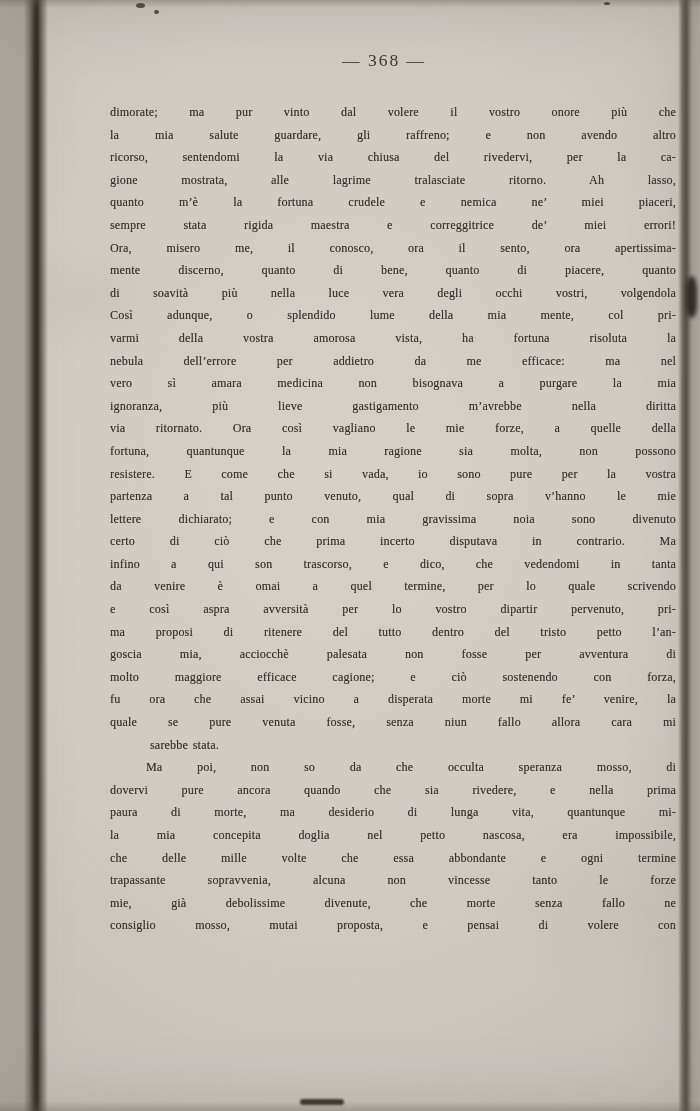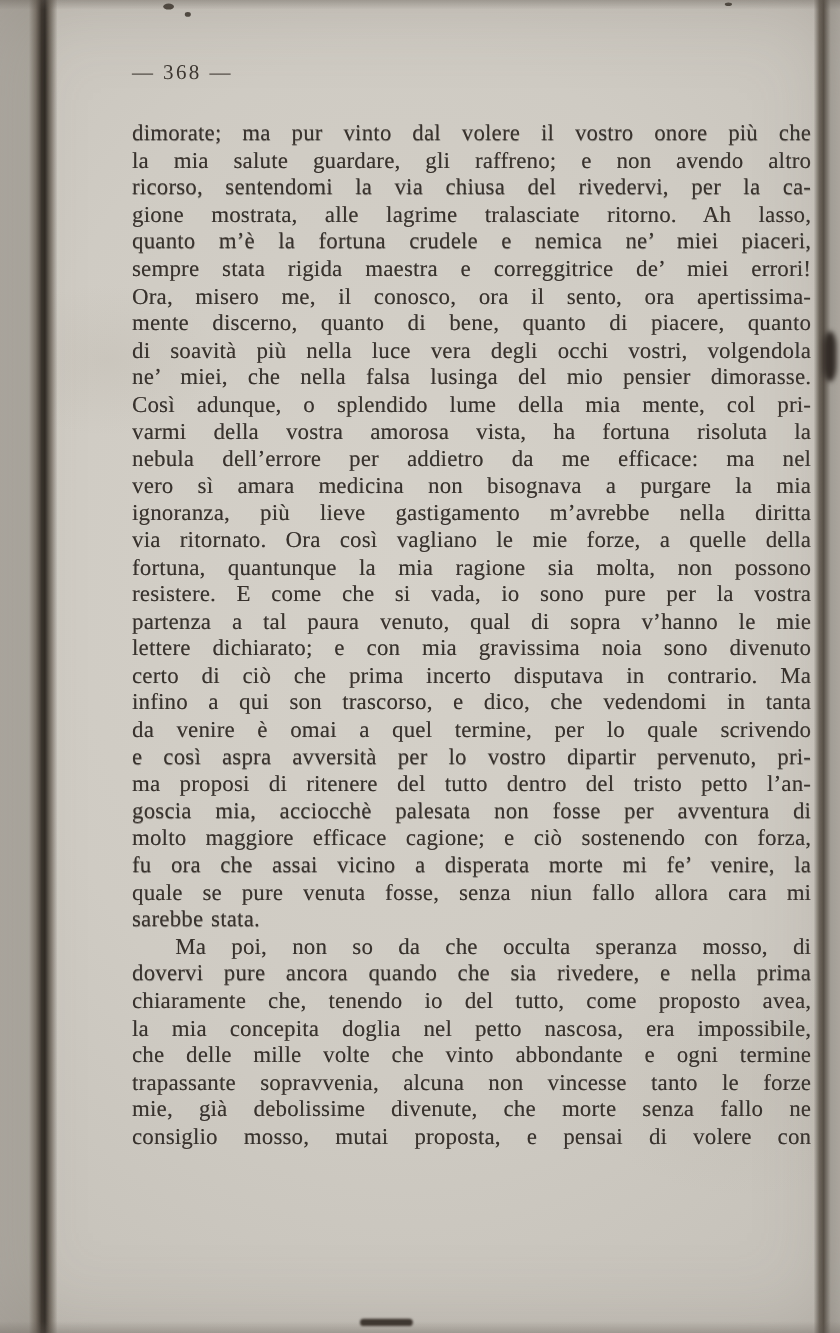--- a/index.html
+++ b/index.html
@@ -65,43 +65,43 @@
   }
   .dash-bottom {
     position: absolute; left: 300px; bottom: 6px; width: 44px; height: 6px;
     background: #3a332c;
     border-radius: 3px;
     filter: blur(1px);
   }
   .page-number {
     position: absolute;
     top: 50px; left: 110px; width: 548px;
-    text-align: left;
+    text-align: center;
     font-size: 17.5px;
     letter-spacing: 2px;
     color: #3d3731;
   }
   .text-body {
     position: absolute;
     top: 101px;
     left: 110px;
     right: 24px;
-    font-size: 19px;
+    font-size: 12px;
     letter-spacing: 0.2px;
     color: #38322d;
     text-shadow: 0.2px 0.2px 0 rgba(45,40,35,0.45);
   }
   .para { margin: 0; }
   .line {
     line-height: 22.6px;
     text-align: justify;
     text-align-last: justify;
     word-spacing: 1.5px;
   }
-  .line.final { text-align-last: left; }
+  .line.final { text-align-last: left; margin-left: 40px; }
   .line.indent { text-indent: 36px; }
 </style>
 </head>
 <body>
 
 <div class="scan">
   <div class="edge-left"></div>
   <div class="edge-right"></div>
   <div class="edge-top"></div>
   <div class="edge-bottom"></div>
@@ -117,46 +117,45 @@
       <div class="para">
         <div class="line">dimorate; ma pur vinto dal volere il vostro onore più che</div>
         <div class="line">la mia salute guardare, gli raffreno; e non avendo altro</div>
         <div class="line">ricorso, sentendomi la via chiusa del rivedervi, per la ca-</div>
         <div class="line">gione mostrata, alle lagrime tralasciate ritorno. Ah lasso,</div>
         <div class="line">quanto m’è la fortuna crudele e nemica ne’ miei piaceri,</div>
         <div class="line">sempre stata rigida maestra e correggitrice de’ miei errori!</div>
         <div class="line">Ora, misero me, il conosco, ora il sento, ora apertissima-</div>
         <div class="line">mente discerno, quanto di bene, quanto di piacere, quanto</div>
         <div class="line">di soavità più nella luce vera degli occhi vostri, volgendola</div>
-        <div class="line">ne’ miei, che nella falsa lusinga del mio pensier dimorasse.</div>
         <div class="line">Così adunque, o splendido lume della mia mente, col pri-</div>
         <div class="line">varmi della vostra amorosa vista, ha fortuna risoluta la</div>
         <div class="line">nebula dell’errore per addietro da me efficace: ma nel</div>
         <div class="line">vero sì amara medicina non bisognava a purgare la mia</div>
         <div class="line">ignoranza, più lieve gastigamento m’avrebbe nella diritta</div>
         <div class="line">via ritornato. Ora così vagliano le mie forze, a quelle della</div>
         <div class="line">fortuna, quantunque la mia ragione sia molta, non possono</div>
         <div class="line">resistere. E come che si vada, io sono pure per la vostra</div>
-        <div class="line">partenza a tal paura venuto, qual di sopra v’hanno le mie</div>
+        <div class="line">partenza a tal punto venuto, qual di sopra v’hanno le mie</div>
         <div class="line">lettere dichiarato; e con mia gravissima noia sono divenuto</div>
         <div class="line">certo di ciò che prima incerto disputava in contrario. Ma</div>
         <div class="line">infino a qui son trascorso, e dico, che vedendomi in tanta</div>
         <div class="line">da venire è omai a quel termine, per lo quale scrivendo</div>
         <div class="line">e così aspra avversità per lo vostro dipartir pervenuto, pri-</div>
         <div class="line">ma proposi di ritenere del tutto dentro del tristo petto l’an-</div>
         <div class="line">goscia mia, acciocchè palesata non fosse per avventura di</div>
         <div class="line">molto maggiore efficace cagione; e ciò sostenendo con forza,</div>
         <div class="line">fu ora che assai vicino a disperata morte mi fe’ venire, la</div>
         <div class="line">quale se pure venuta fosse, senza niun fallo allora cara mi</div>
         <div class="line final">sarebbe stata.</div>
       </div>
       <div class="para">
         <div class="line indent">Ma poi, non so da che occulta speranza mosso, di</div>
         <div class="line">dovervi pure ancora quando che sia rivedere, e nella prima</div>
-        <div class="line">chiaramente che, tenendo io del tutto, come proposto avea,</div>
+        <div class="line">paura di morte, ma desiderio di lunga vita, quantunque mi-</div>
         <div class="line">la mia concepita doglia nel petto nascosa, era impossibile,</div>
-        <div class="line">che delle mille volte che vinto abbondante e ogni termine</div>
+        <div class="line">che delle mille volte che essa abbondante e ogni termine</div>
         <div class="line">trapassante sopravvenia, alcuna non vincesse tanto le forze</div>
         <div class="line">mie, già debolissime divenute, che morte senza fallo ne</div>
         <div class="line">consiglio mosso, mutai proposta, e pensai di volere con</div>
       </div>
     </div>
 </div>
 
 </body></html>

